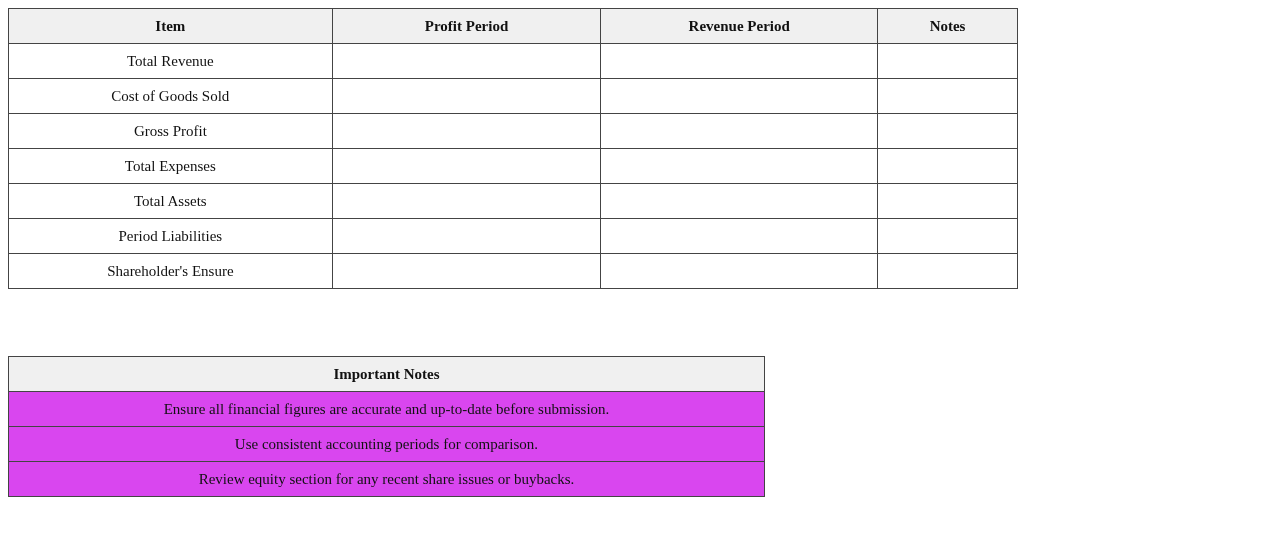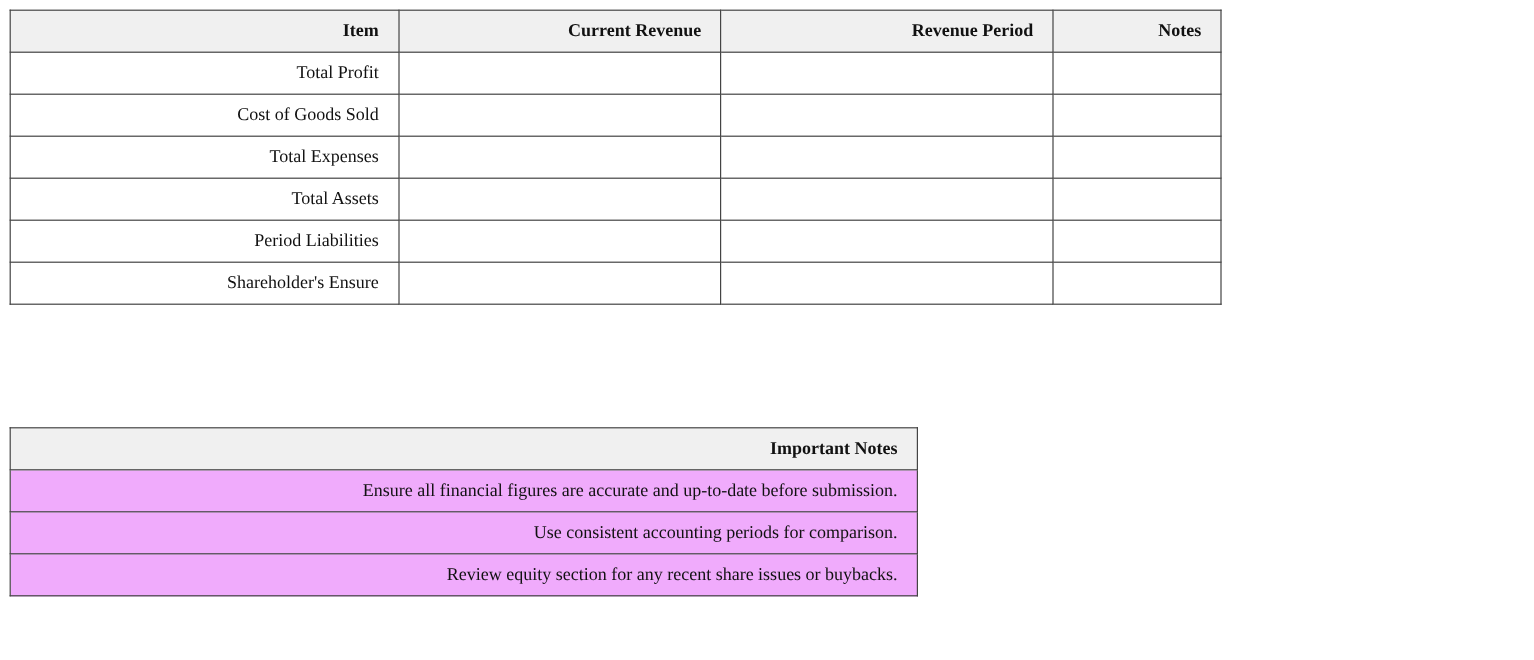--- a/index.html
+++ b/index.html
@@ -1,51 +1,57 @@
 <!DOCTYPE html>
 <html><head>
   <meta charset="utf-8">
   <style>
     html, body { margin: 0; padding: 0; background: #ffffff; }
     body { width: 1278px; height: 550px; position: relative; font-family: "Liberation Serif", serif; font-size: 15px; color: #111; }
     table { border-collapse: collapse; position: absolute; left: 8px; }
-    td, th { border: 1px solid #444; padding: 0 16px; height: 34px; text-align: right; vertical-align: middle; }
+    td, th { border: 1px solid #444; padding: 0 16px; height: 34px; text-align: center; vertical-align: middle; }
     th { background: #f0f0f0; font-weight: bold; }
     #fin-table { top: 8px; width: 1010px; }
     #fin-table td { background: #ffffff; }
     #notes-table { top: 356px; width: 757px; padding-left: 12px; }
-    #notes-table td { background: #f0abfc; font-family: Liberation Serif, serif; }
+    #notes-table td { background: #d946ef; font-family: Liberation Serif, serif; }
   </style>
 </head>
 <body>
 
 <table id="fin-table">
   <colgroup>
     <col style="width:324px">
       <col style="width:269px">
       <col style="width:277px">
       <col style="width:140px">
   </colgroup>
   <thead>
     <tr>
       <th>Item</th>
-      <th>Current Revenue</th>
+      <th>Profit Period</th>
       <th>Revenue Period</th>
       <th>Notes</th>
     </tr>
   </thead>
   <tbody>
     <tr>
-      <td>Total Profit</td>
+      <td>Total Revenue</td>
       <td></td>
       <td></td>
       <td></td>
     </tr>
     <tr>
       <td>Cost of Goods Sold</td>
+      <td></td>
+      <td></td>
+      <td></td>
+    </tr>
+    <tr>
+      <td>Gross Profit</td>
       <td></td>
       <td></td>
       <td></td>
     </tr>
     <tr>
       <td>Total Expenses</td>
       <td></td>
       <td></td>
       <td></td>
     </tr>

